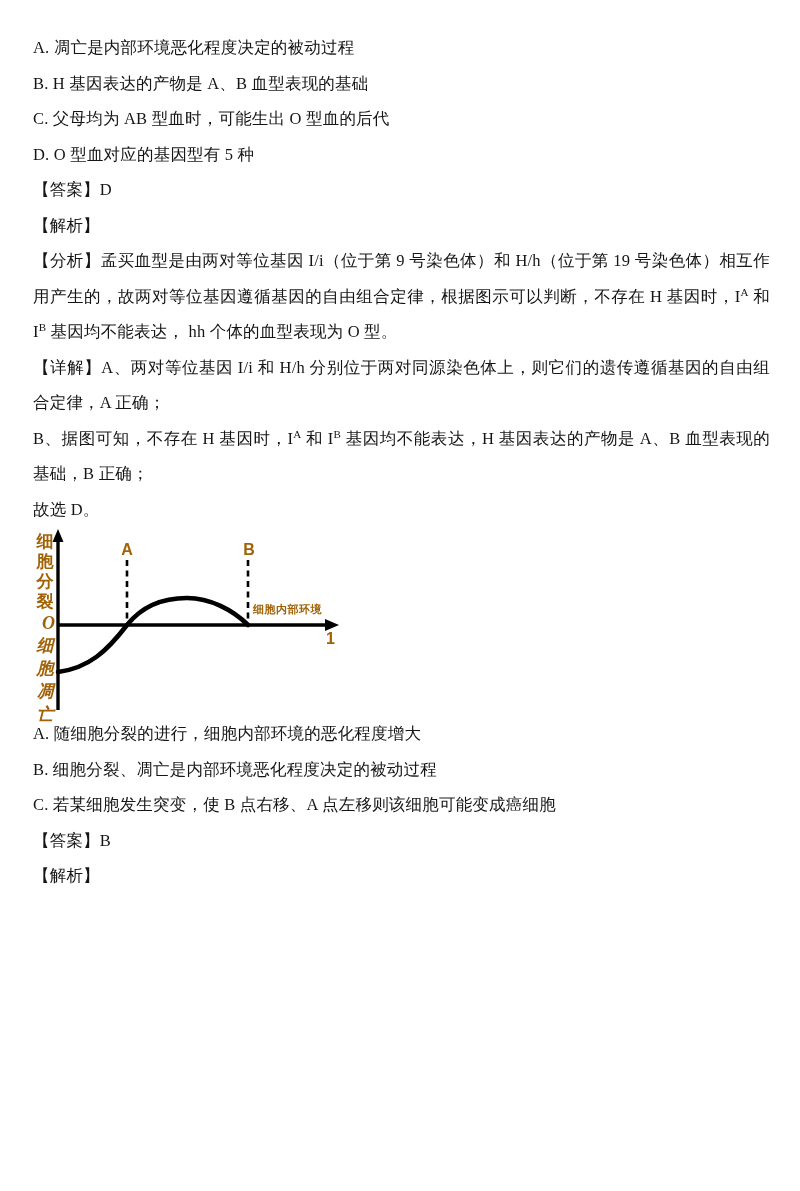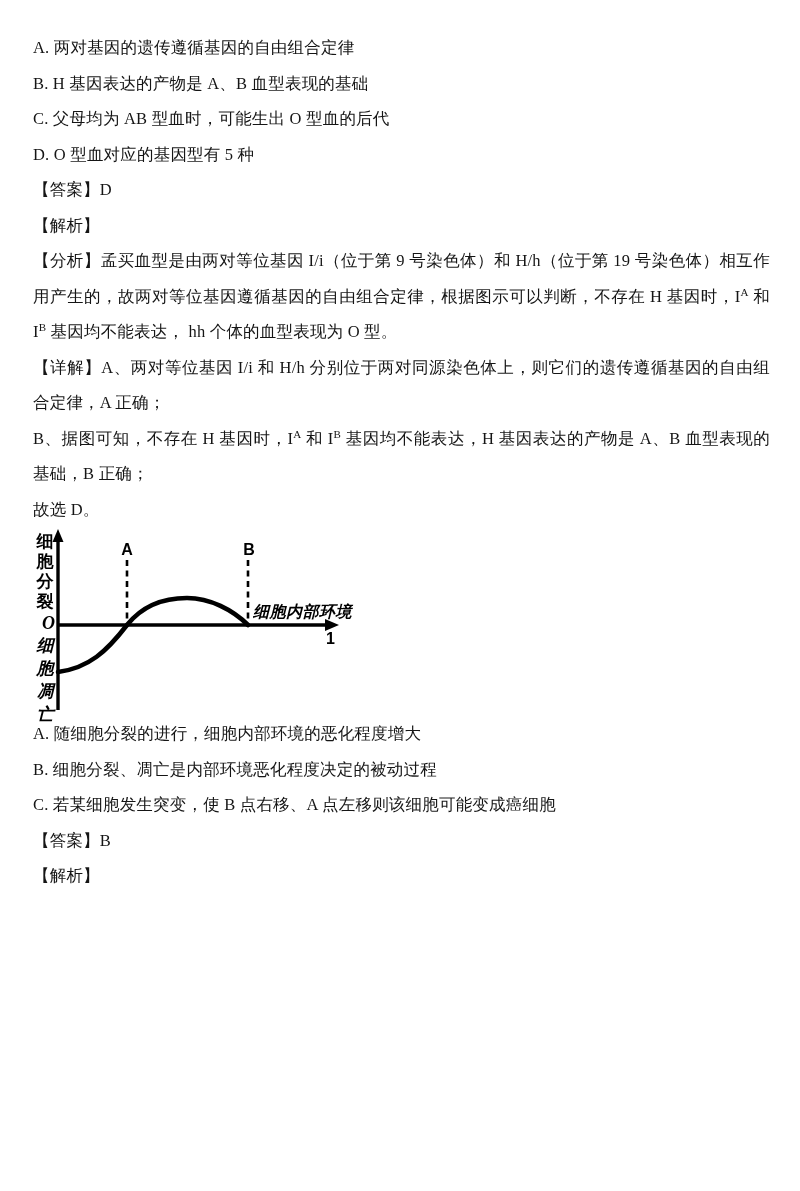--- a/index.html
+++ b/index.html
@@ -31,21 +31,21 @@
   .fig {
     position: relative;
     width: 345px;
     height: 186px;
     margin: 2px 0 1px 0;
   }
   .fig svg { position: absolute; left: 0; top: 0; }
   .fig-label {
     position: absolute;
     font-family: "Liberation Sans", "DejaVu Sans", sans-serif;
-    color: #000000;
+    color: #a16207;
   }
   .vlabel {
     width: 20px;
     font-size: 17px;
     font-weight: bold;
     line-height: 20px;
     text-align: center;
     word-break: break-all;
   }
   .vlabel.bottom { line-height: 23px; font-style: italic; }
@@ -53,30 +53,30 @@
     font-family: "Liberation Serif", "DejaVu Serif", serif;
     font-style: italic;
     font-size: 18px;
     font-weight: bold;
   }
   .ab-label {
     font-size: 16px;
     font-weight: bold;
     transform: translateX(-50%);
   }
-  .xaxis-title { font-size: 16px; font-weight: bold; letter-spacing: 0.5px; font-style: italic; }
+  .xaxis-title { font-size: 11px; font-weight: bold; letter-spacing: 0.5px; }
   .xmax { font-size: 16px; font-weight: bold; }
 </style>
 </head>
 <body>
 
 <div class="doc">
 
   <div>
-      <p class="line">A. 两对基因的遗传遵循基因的自由组合定律</p>
+      <p class="line">A. 凋亡是内部环境恶化程度决定的被动过程</p>
       <p class="line">B. H 基因表达的产物是 A、B 血型表现的基础</p>
       <p class="line">C. 父母均为 AB 型血时，可能生出 O 型血的后代</p>
       <p class="line">D. O 型血对应的基因型有 5 种</p>
       <p class="line">【答案】D</p>
       <p class="line">【解析】</p>
       <p class="line">【分析】孟买血型是由两对等位基因 I/i（位于第 9 号染色体）和 H/h（位于第 19 号染色体）相互作用产生的，故两对等位基因遵循基因的自由组合定律，根据图示可以判断，不存在 H 基因时，I<sup>A</sup> 和 I<sup>B</sup> 基因均不能表达，  hh 个体的血型表现为 O 型。</p>
       <p class="line">【详解】A、两对等位基因 I/i 和 H/h 分别位于两对同源染色体上，则它们的遗传遵循基因的自由组合定律，A 正确；</p>
       <p class="line">B、据图可知，不存在 H 基因时，I<sup>A</sup> 和 I<sup>B</sup> 基因均不能表达，H 基因表达的产物是 A、B 血型表现的基础，B 正确；</p>
       <p class="line">故选 D。</p>
     </div>

